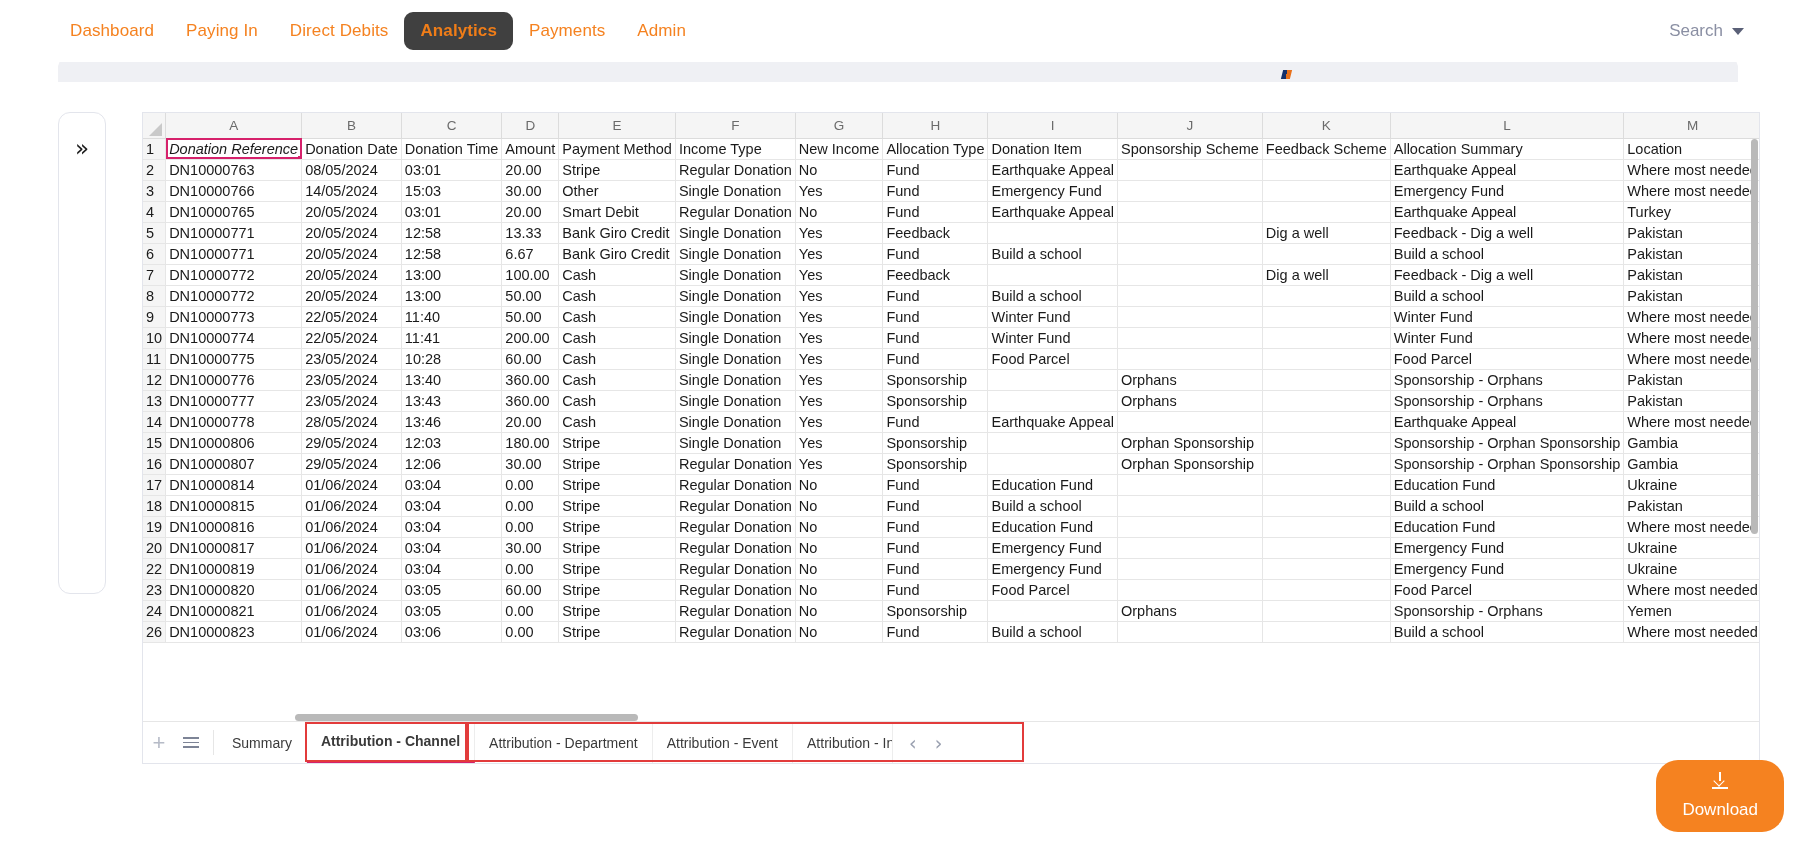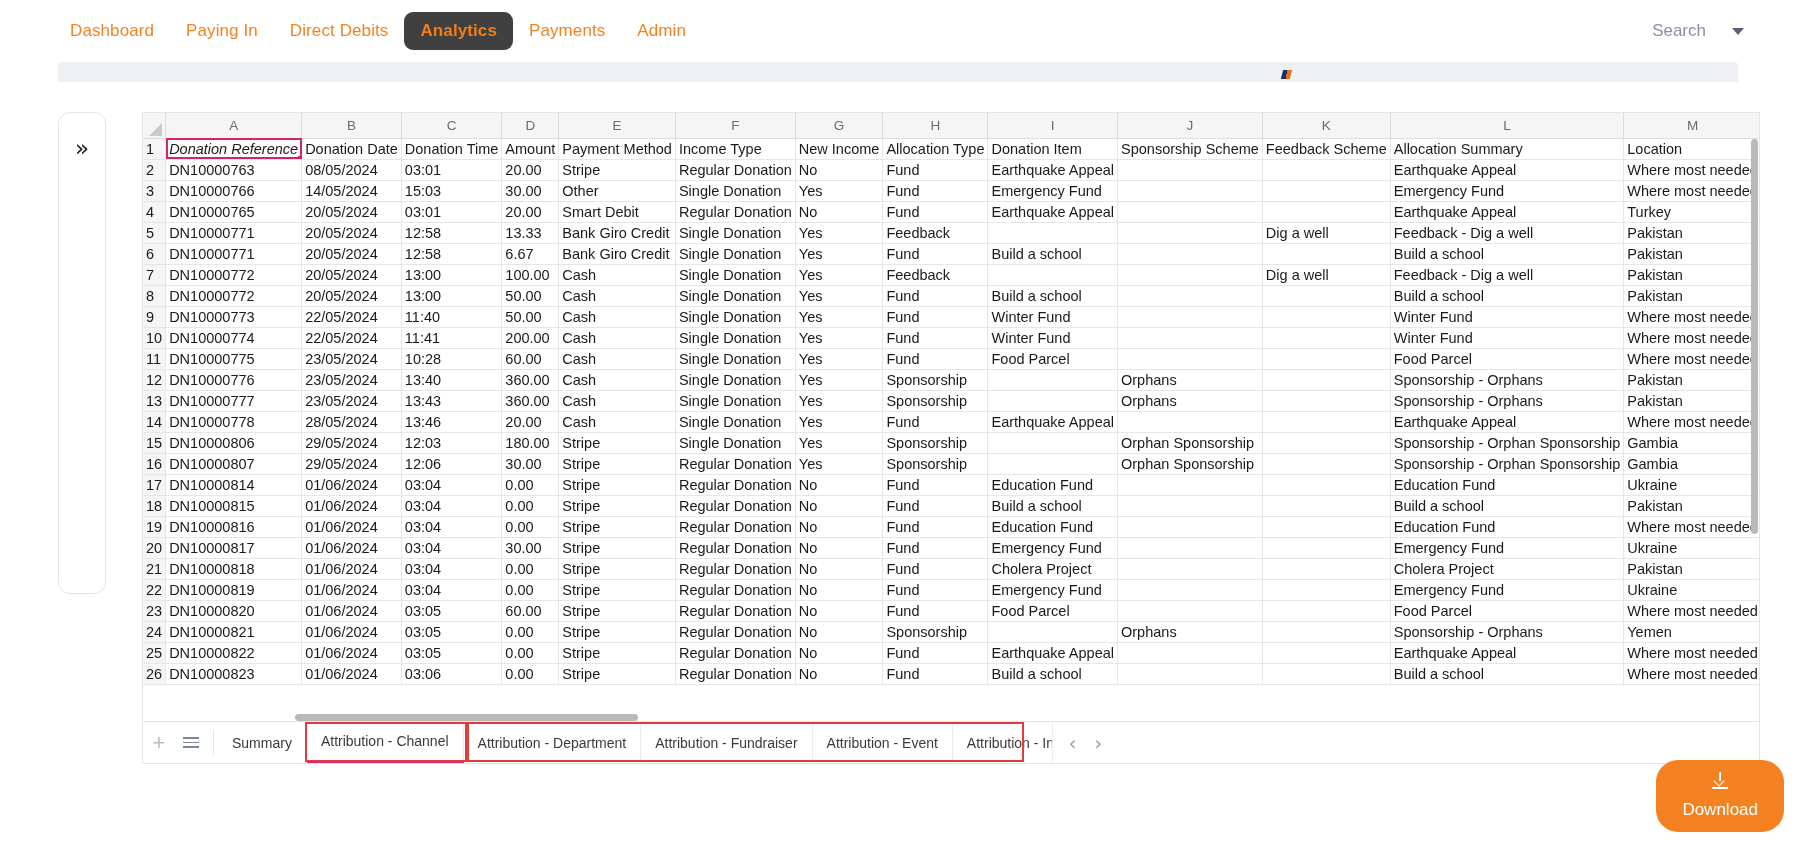--- a/index.html
+++ b/index.html
@@ -29,21 +29,21 @@
     border-radius: 9px;
     cursor: pointer;
     white-space: nowrap;
     letter-spacing: .1px;
   }
   .nav-item.active {
     background: #404040;
     font-weight: bold;
     color: #F07D18;
   }
-  .nav-right { margin-left: auto; display: flex; align-items: center; gap: 26px; padding-right: 40px; }
+  .nav-right { margin-left: auto; display: flex; align-items: center; gap: 9px; padding-right: 40px; }
   .search-label { color: #8A8FA3; font-size: 17px; }
   .caret {
     width: 0; height: 0;
     border-left: 6px solid transparent;
     border-right: 6px solid transparent;
     border-top: 7px solid #5A6077;
   }
 
   
   .page {
@@ -232,21 +232,21 @@
     display: flex; align-items: center;
     padding: 0 14px;
     font-size: 14px;
     color: #3a3a3a;
     border-right: 1px solid #EDEDED;
     cursor: pointer;
     white-space: nowrap;
   }
   .tab.active {
     border-bottom: 3px solid #D6216B;
-    font-weight: normal;
+    font-weight: bold;
   }
   .tab.last-partial { overflow: hidden; max-width: 100px; }
   .tab-arrows { display: flex; align-items: center; gap: 18px; padding: 0 16px; }
   .tab-arrow { color: #9AA0B0; font-size: 19px; cursor: pointer; font-family: "DejaVu Sans", sans-serif; }
 
   
   .ann-box {
     position: absolute;
     border: 2px solid #E23B3B;
     pointer-events: none;
@@ -675,36 +675,20 @@
                   <td>Regular Donation</td>
                   <td>No</td>
                   <td>Fund</td>
                   <td>Emergency Fund</td>
                   <td></td>
                   <td></td>
                   <td>Emergency Fund</td>
                   <td>Ukraine</td>
                 </tr>
                 <tr>
-                  <td class="rownum">21</td>
-                  <td>DN10000818</td>
-                  <td class="num">01/06/2024</td>
-                  <td class="num">03:04</td>
-                  <td class="num">0.00</td>
-                  <td>Stripe</td>
-                  <td>Regular Donation</td>
-                  <td>No</td>
-                  <td>Fund</td>
-                  <td>Cholera Project</td>
-                  <td></td>
-                  <td></td>
-                  <td>Cholera Project</td>
-                  <td>Pakistan</td>
-                </tr>
-                <tr>
                   <td class="rownum">22</td>
                   <td>DN10000819</td>
                   <td class="num">01/06/2024</td>
                   <td class="num">03:04</td>
                   <td class="num">0.00</td>
                   <td>Stripe</td>
                   <td>Regular Donation</td>
                   <td>No</td>
                   <td>Fund</td>
                   <td>Emergency Fund</td>
@@ -737,36 +721,20 @@
                   <td class="num">0.00</td>
                   <td>Stripe</td>
                   <td>Regular Donation</td>
                   <td>No</td>
                   <td>Sponsorship</td>
                   <td></td>
                   <td>Orphans</td>
                   <td></td>
                   <td>Sponsorship - Orphans</td>
                   <td>Yemen</td>
-                </tr>
-                <tr>
-                  <td class="rownum">25</td>
-                  <td>DN10000822</td>
-                  <td class="num">01/06/2024</td>
-                  <td class="num">03:05</td>
-                  <td class="num">0.00</td>
-                  <td>Stripe</td>
-                  <td>Regular Donation</td>
-                  <td>No</td>
-                  <td>Fund</td>
-                  <td>Earthquake Appeal</td>
-                  <td></td>
-                  <td></td>
-                  <td>Earthquake Appeal</td>
-                  <td>Where most needed</td>
                 </tr>
                 <tr>
                   <td class="rownum">26</td>
                   <td>DN10000823</td>
                   <td class="num">01/06/2024</td>
                   <td class="num">03:06</td>
                   <td class="num">0.00</td>
                   <td>Stripe</td>
                   <td>Regular Donation</td>
                   <td>No</td>
@@ -792,21 +760,20 @@
               <span></span>
                 <span></span>
                 <span></span>
             </span>
           </div>
           <div class="tabs-sep"></div>
           <div class="tabs">
             <div class="tab">Summary</div>
             <div class="tab active">Attribution - Channel</div>
             <div class="tab">Attribution - Department</div>
-            <div class="tab">Attribution - Fundraiser</div>
             <div class="tab">Attribution - Event</div>
             <div class="tab last-partial">Attribution - In</div>
           </div>
           <div class="tab-arrows">
             <span class="tab-arrow">‹</span>
             <span class="tab-arrow">›</span>
           </div>
         </div>
 
         <div class="ann-box" style="left:162px; top:609px; width:162px; height:40px;"></div>

